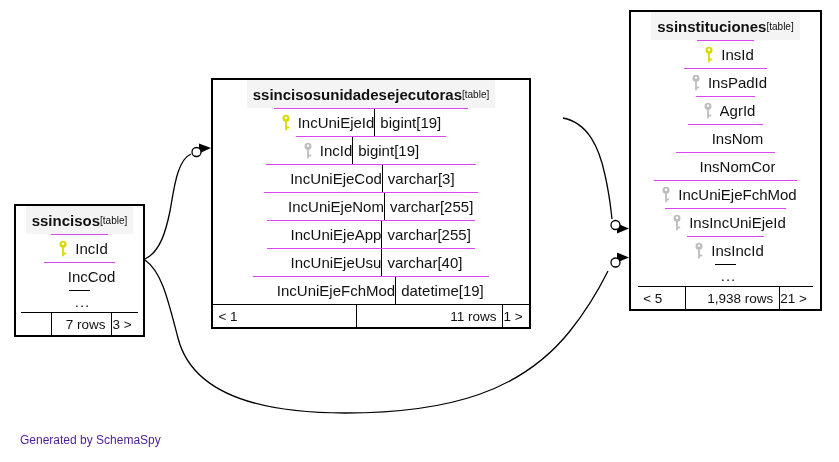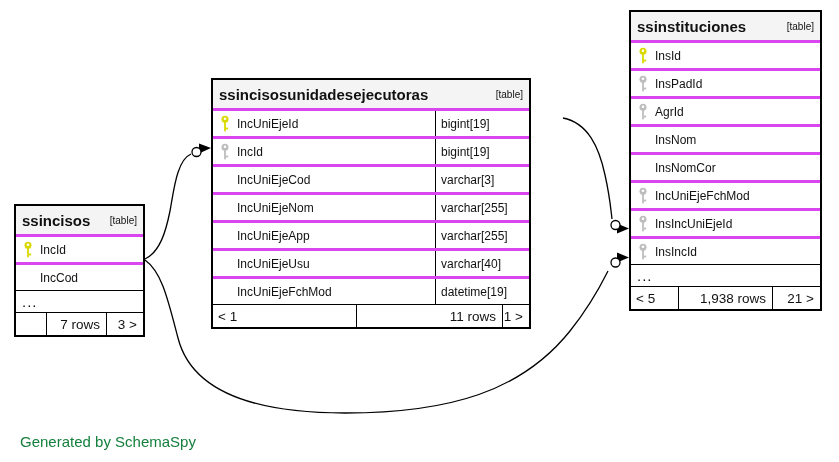--- a/index.html
+++ b/index.html
@@ -23,43 +23,44 @@
   .rel-layer polygon { fill: #000000; stroke: none; }
 
   .db-table {
     position: absolute;
     z-index: 2;
     background: #ffffff;
     border: 2px solid #000000;
     box-sizing: border-box;
     display: flex;
     flex-direction: column;
+    align-items: center;
   }
   #table-ssincisos { left: 14px;  top: 204px; width: 131px; }
   #table-ssincisosunidadesejecutoras { left: 211px; top: 78px;  width: 320px; }
   #table-ssinstituciones { left: 629px; top: 10px;  width: 193px; }
 
   .db-header {
     height: 28px;
     background: #f4f4f4;
     display: flex;
     align-items: center;
     justify-content: space-between;
     padding: 0 6px;
     box-sizing: border-box;
   }
   .db-name { font-weight: bold; font-size: 15px; white-space: nowrap; }
   .db-tag  { font-size: 10px; white-space: nowrap; }
 
   .db-row {
     height: 28px;
-    border-top: 3px solid #d946ef;
-    display: flex;
-    align-items: center;
-    font-size: 12px;
+    border-top: 1px solid #d946ef;
+    display: flex;
+    align-items: center;
+    font-size: 15px;
     box-sizing: border-box;
   }
   .key-cell {
     width: 24px;
     min-width: 24px;
     display: flex;
     justify-content: center;
     align-items: center;
   }
   .col-name { flex: 1; white-space: nowrap; overflow: hidden; }
@@ -113,22 +114,22 @@
   #table-ssinstituciones .fcell:nth-child(3) { flex: 1; }
 
   .key-primary { color: var(--primary-key, #d9d900); }
   .key-foreign { color: var(--foreign-key, #bdbdbd); }
   .key-svg { display: block; }
 
   .generated-note {
     position: absolute;
     left: 20px;
     top: 433px;
-    font-size: 15px;
-    color: #15803d;
+    font-size: 12px;
+    color: #4c1d95;
     z-index: 2;
   }
 </style>
 </head>
 <body>
 
 <div class="canvas">
 
   <svg class="rel-layer" viewBox="0 0 839 462" xmlns="http://www.w3.org/2000/svg">
 

